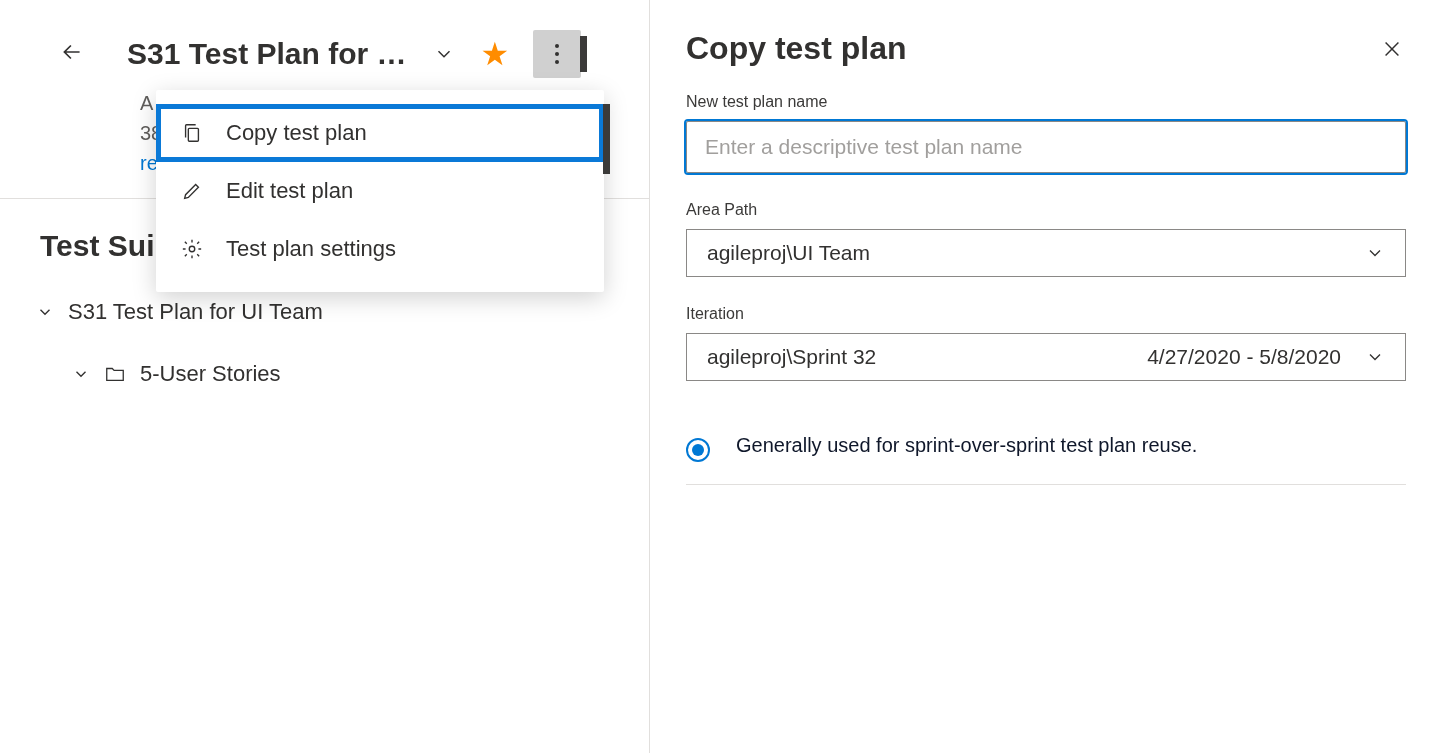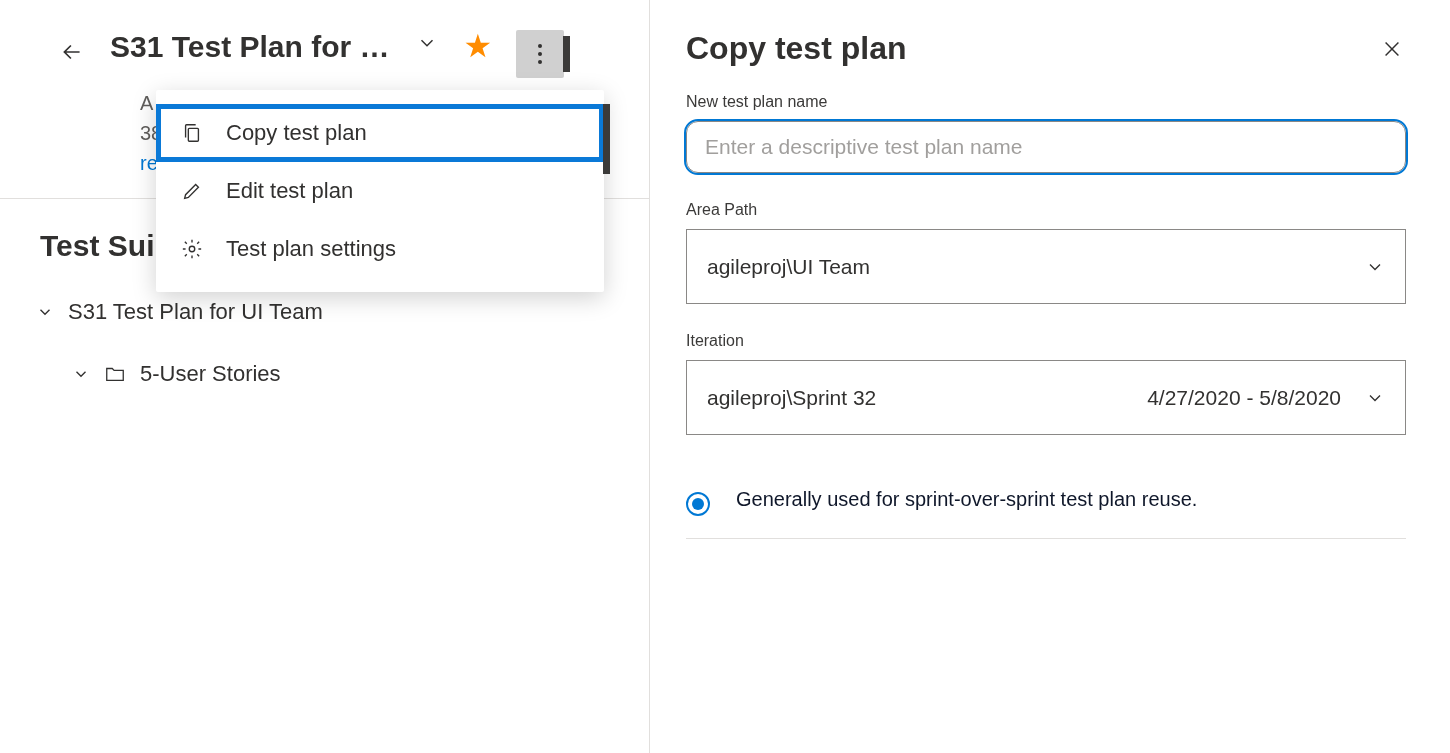--- a/index.html
+++ b/index.html
@@ -16,22 +16,22 @@
       position: absolute;
       left: 0;
       top: 0;
       width: 650px;
       height: 100%;
       border-right: 1px solid #e1dfdd;
       background: #fff;
     }
     .header-row {
       display: flex;
-      align-items: flex-start;
-      padding: 30px 20px 10px 35px;
+      align-items: center;
+      padding: 30px 20px 10px 52px;
       gap: 24px;
       position: relative;
     }
     .back-btn {
       position: absolute;
       left: 58px;
       top: 38px;
       width: 28px;
       height: 28px;
       display:flex;align-items:center;justify-content:center;
@@ -152,26 +152,26 @@
       margin-bottom: 10px;
     }
     .text-input {
       width: 100%;
       height: 52px;
       border: 1px solid #8a8886;
       padding: 0 18px;
       font-size: 21px;
       outline: 2px solid #0078d4;
       outline-offset: 0;
-      border-radius: 12px;
+      border-radius: 2px;
     }
     .text-input::placeholder { color: #a19f9d; }
     .combo {
       width:100%;
-      height:75px;
+      height:48px;
       border:1px solid #8a8886;
       display:flex;align-items:center;justify-content:space-between;
       padding:0 20px;
       font-size:21px;
       cursor:pointer;
       background:#fff;
     }
     .combo .dates { color:#323130; margin-left:auto; margin-right: 24px;}
     .field-block { margin-bottom: 28px; }
     .radio-group { margin-top: 30px; }

